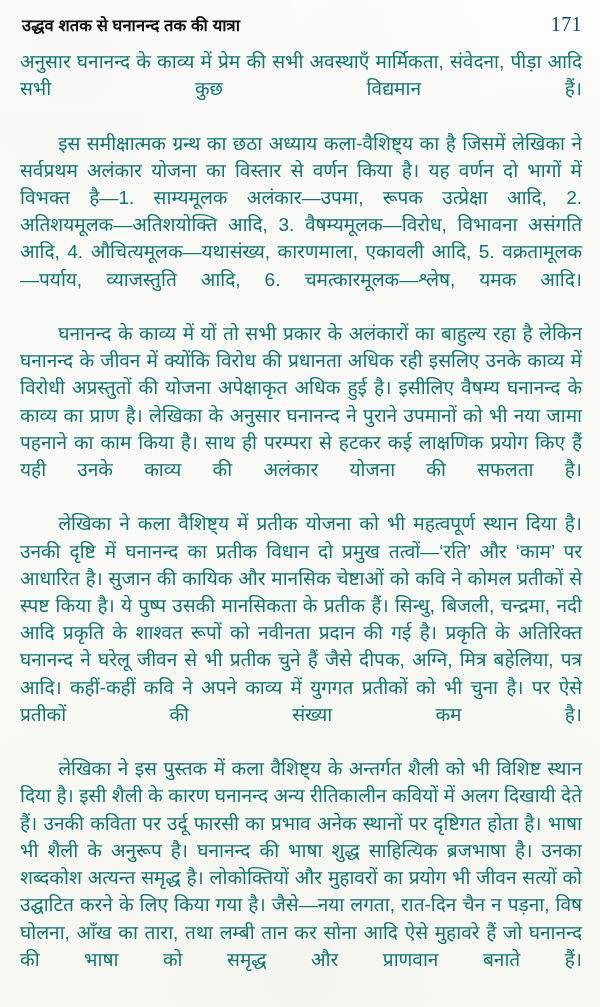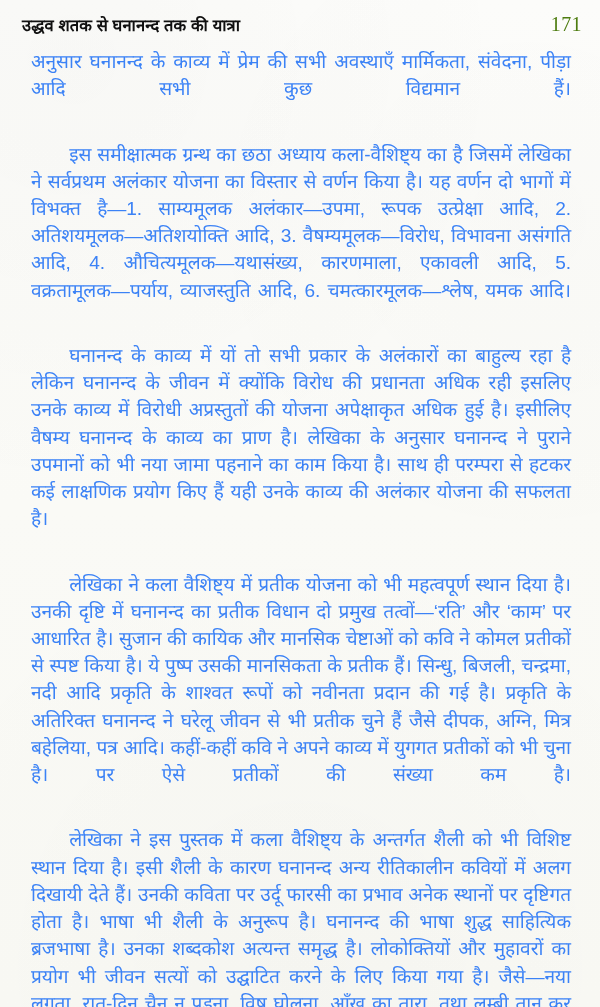--- a/index.html
+++ b/index.html
@@ -56,33 +56,33 @@
     letter-spacing: 0.1px;
     line-height: 1.1;
     color: #101010;
     white-space: nowrap;
   }
   .folio {
     font-family: "Liberation Serif", "DejaVu Serif", serif;
     font-weight: 400;
     font-size: 20px;
     line-height: 1;
-    color: #4d7c0f;
+    color: #0c4a6e;
     letter-spacing: 0.4px;
   }
 
   
   .body-text { padding: 0 2px 0 4px; }
 
   p.para {
-    margin: 11px;
+    margin: 0;
     font-family: "Liberation Sans", "DejaVu Sans", sans-serif;
     font-size: 19.1px;
     line-height: 27.2px;
-    color: #3b82f6;
+    color: #0f766e;
     text-align: justify;
     text-justify: inter-word;
     letter-spacing: -0.05px;
     word-spacing: 0.2px;
     hyphens: none;
   }
   p.para.indent { text-indent: 2.0em; }
 
   b, .bold {
     font-weight: 400;

